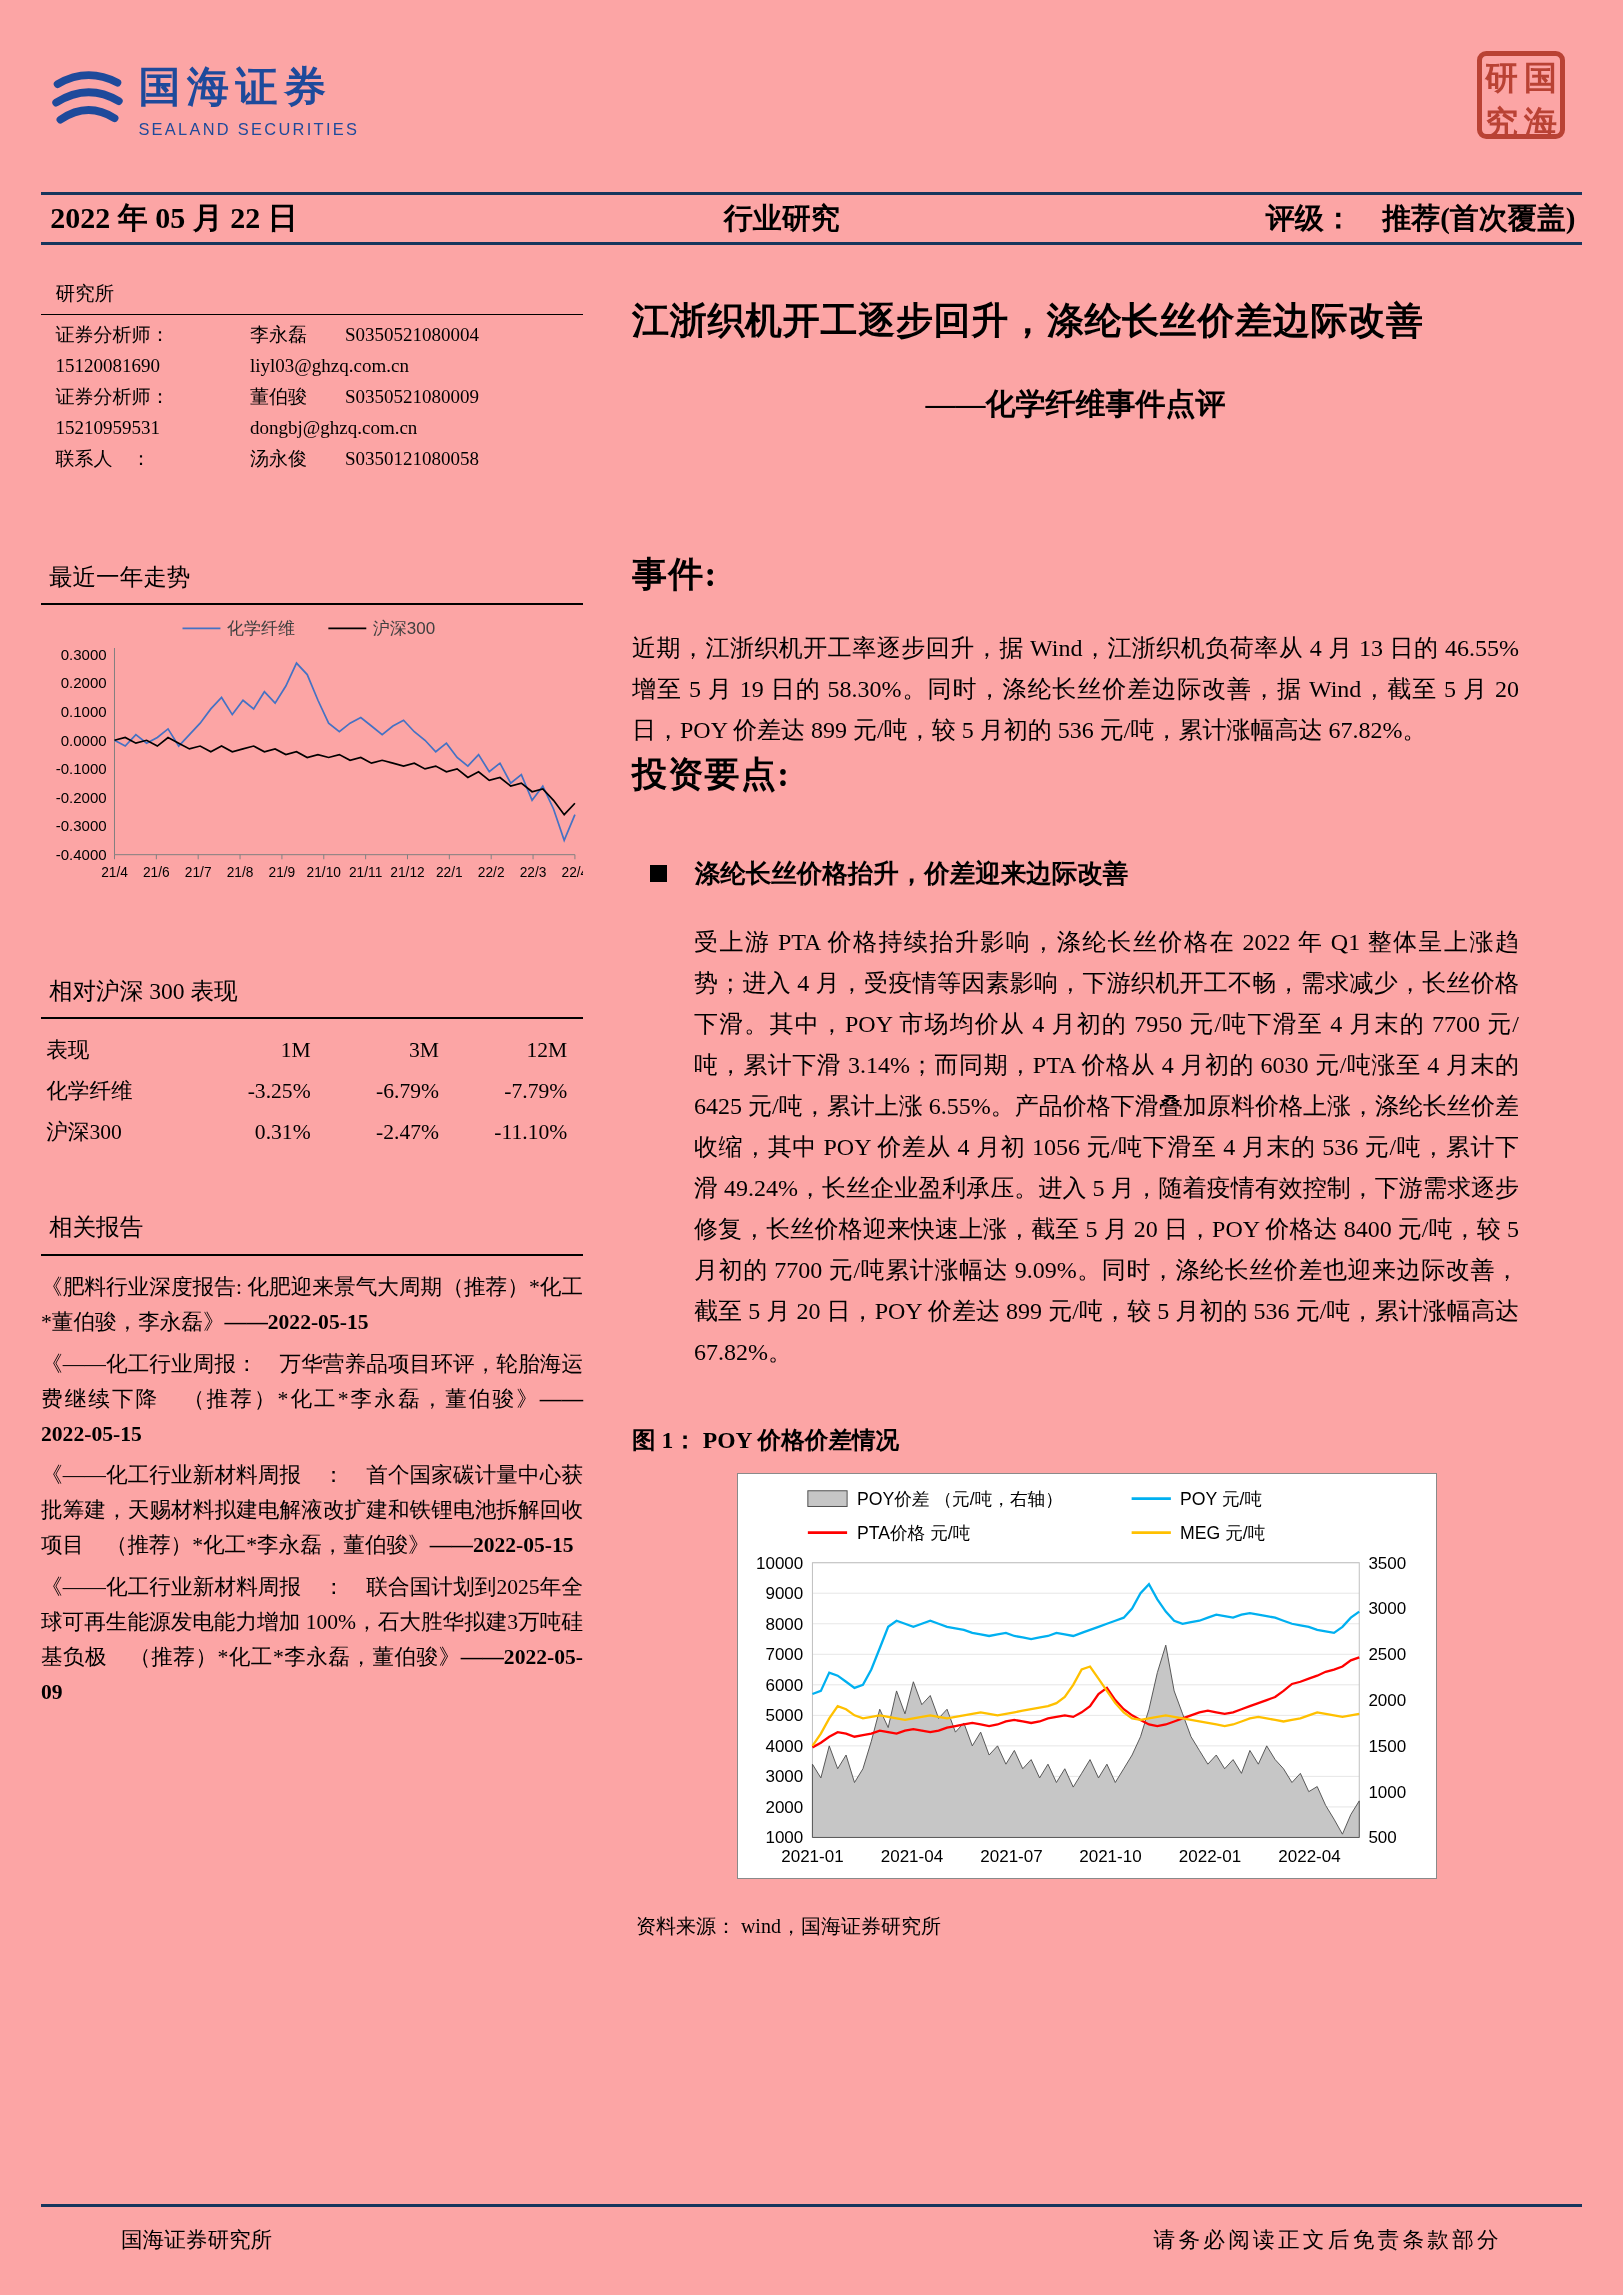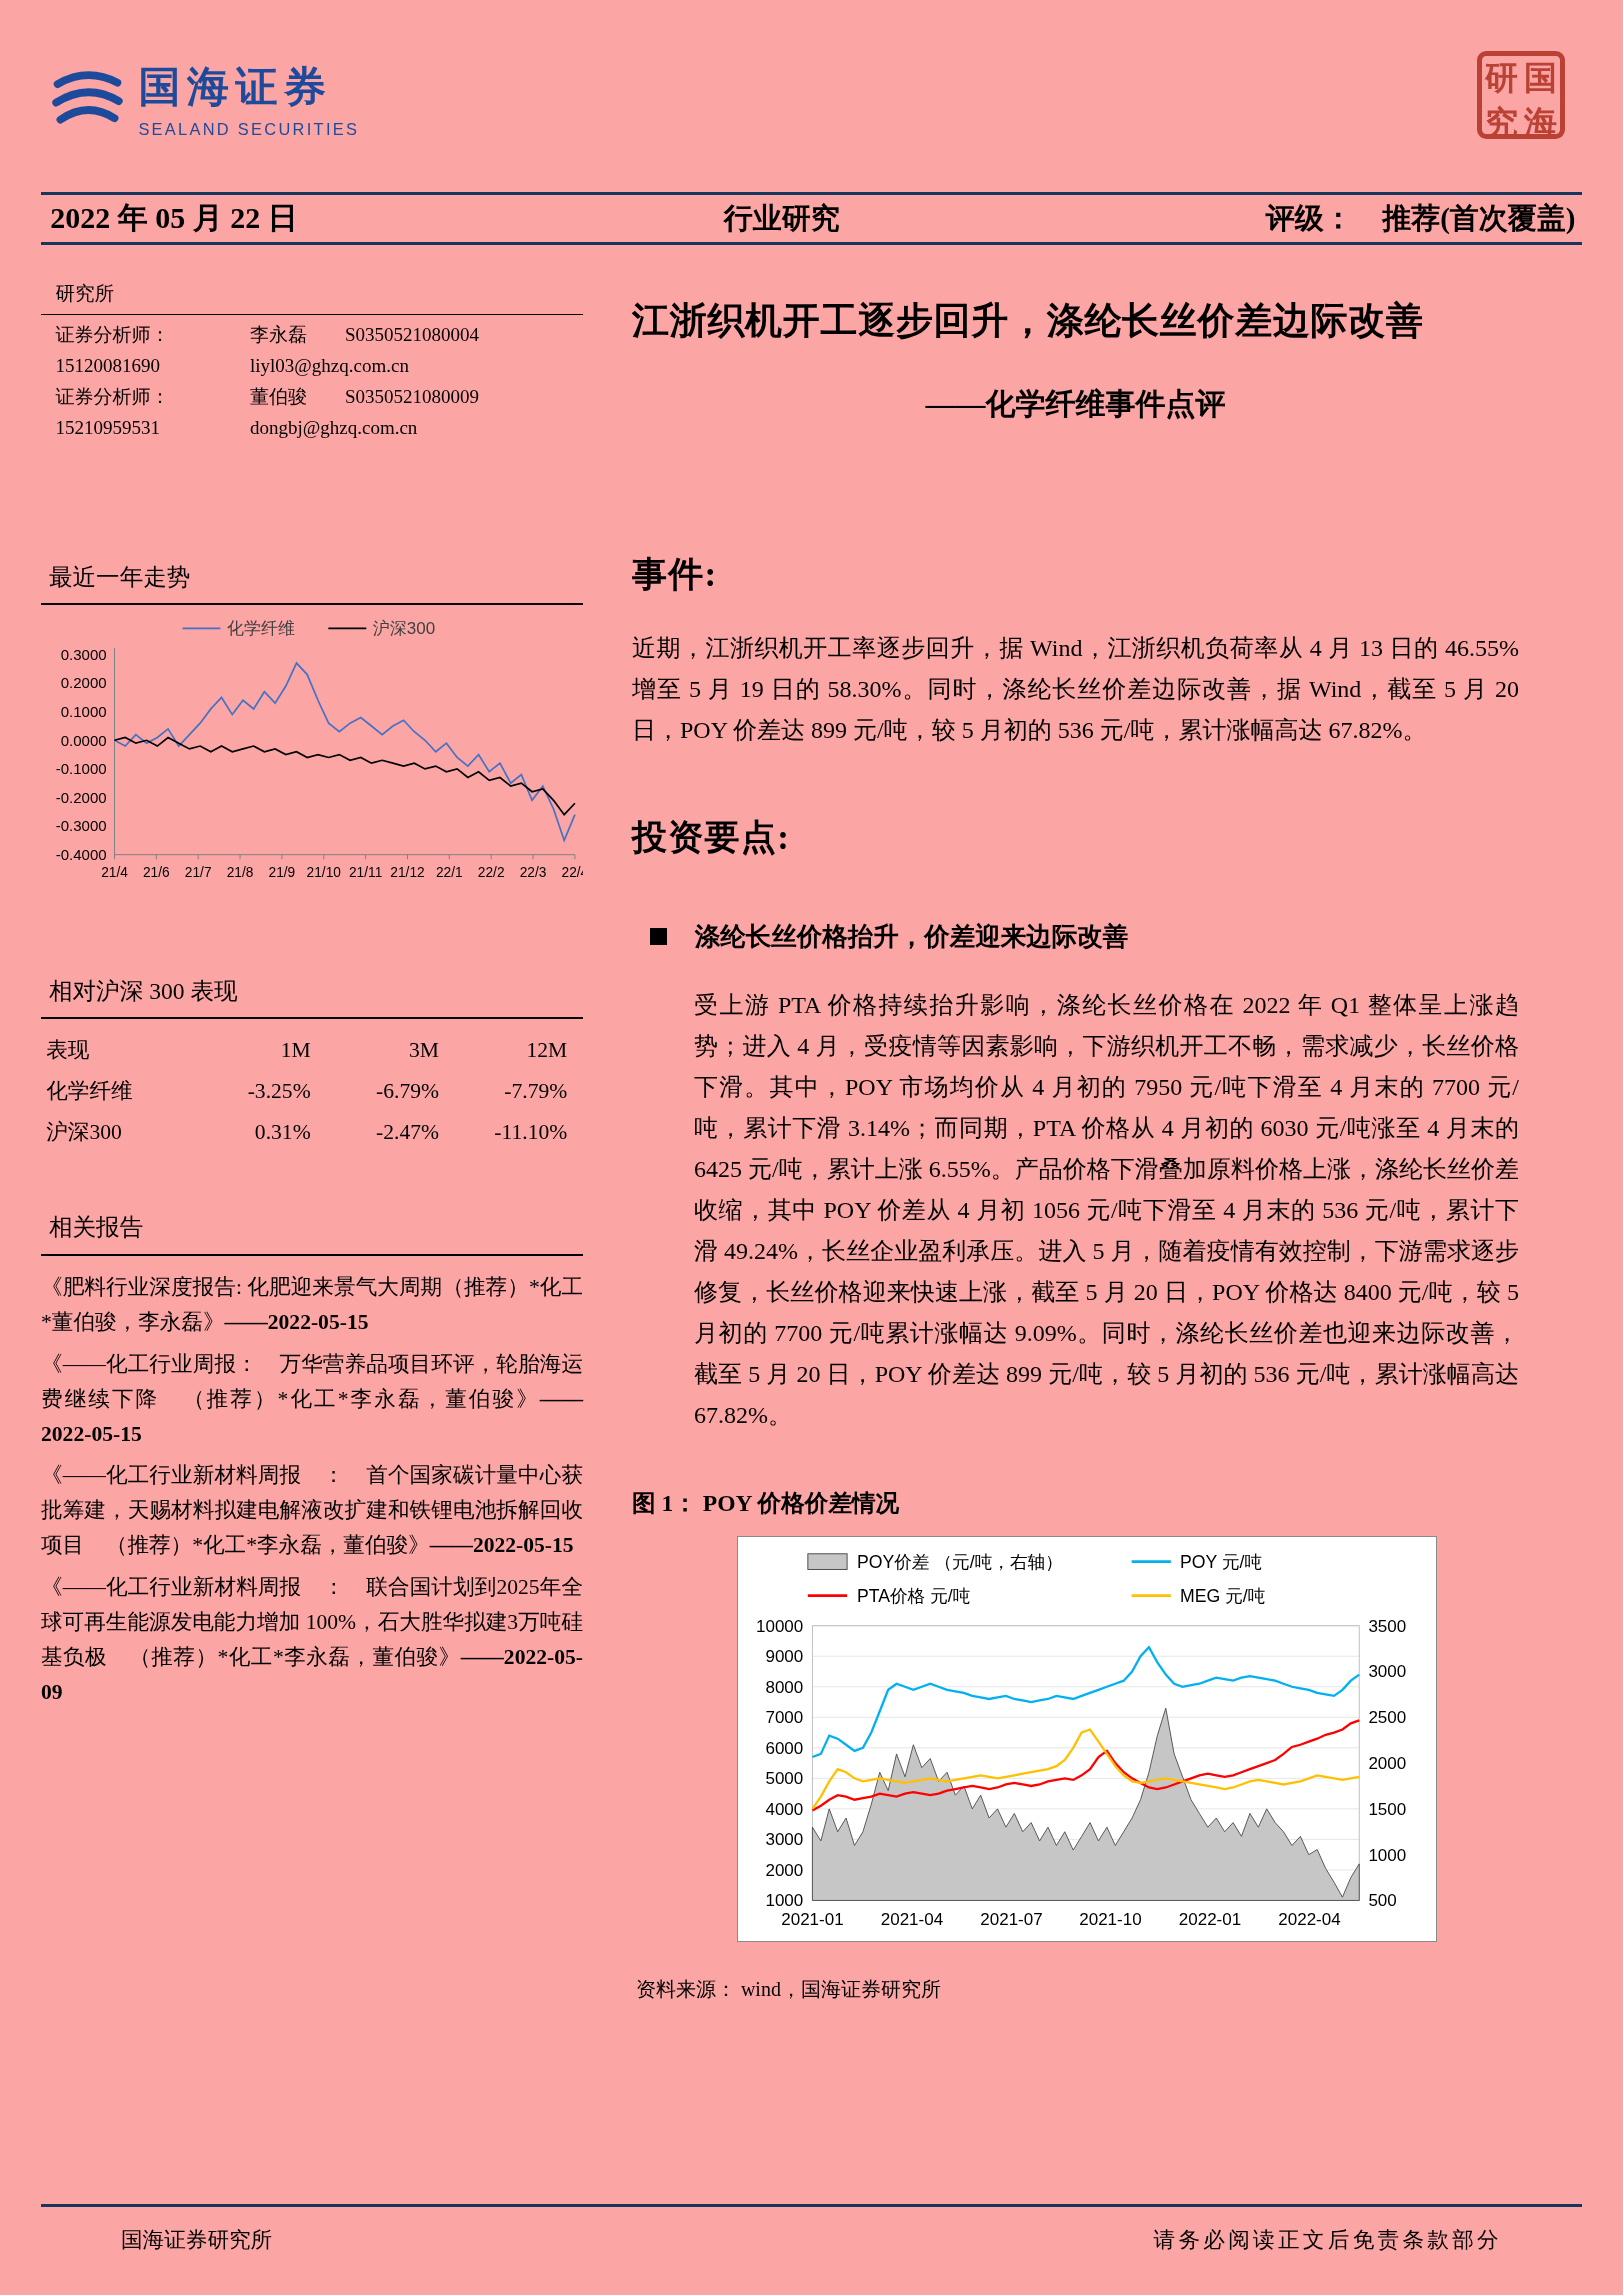--- a/index.html
+++ b/index.html
@@ -49,21 +49,21 @@
   .perf-row { display:grid; grid-template-columns:157px 1fr 1fr 1fr; line-height:41px; }
   .perf-row span { text-align:right; padding-right:15.7px; }
   .perf-row span:first-child { text-align:left; padding-left:5.2px; }
   .h3gap { margin-top:56px; }
   .reports { margin-top:14.4px; font-size:21.6px; line-height:1.62; text-align:justify; }
   .reports p { margin-bottom:6.5px; }
   
   .main-col { position:absolute; left:632px; top:551px; width:887px; }
   .sec-heading { font-size:35px; font-weight:bold; letter-spacing:1.3px; }
   .body-text { margin-top:30px; font-size:24px; line-height:41px; text-align:justify; }
-  .points-gap { margin-top:63px; }
+  .points-gap { }
   .bullet-row { margin-top:58px; display:flex; align-items:center; }
   .bullet-square { width:17px; height:17px; background:#000; flex:none; margin:0 27.5px 0 18.3px; }
   .bullet-heading { font-size:25.5px; font-weight:bold; }
   .body-text.indent { margin-left:62px; margin-top:31px; }
   .fig-caption { margin-top:51px; font-size:23.6px; font-weight:bold; }
   .fig-box { margin-top:17px; margin-left:105px; width:700px; border:1.3px solid #8a8a8a; padding:5.2px 1.3px 0 1.3px; background:#fff; }
   .poy-chart { width:695px; height:399px; display:block; }
   .fig-source { margin-top:34px; font-size:20px; margin-left:3.9px; }
   
   .footer-rule { position:absolute; left:41px; width:1541px; top:2204px; border-top:3.3px solid var(--navy,#17365d); }
@@ -117,20 +117,25 @@
         </div>
         <div class="analyst-row">
           <span class="c1">证券分析师：</span>
           <span class="c2">董伯骏</span>
           <span class="c3">S0350521080009</span>
         </div>
         <div class="analyst-row">
           <span class="c1">15210959531</span>
           <span class="c2 wide">dongbj@ghzq.com.cn</span>
           <span class="c3"></span>
+        </div>
+        <div class="analyst-row">
+          <span class="c1">联系人　：</span>
+          <span class="c2">汤永俊</span>
+          <span class="c3">S0350121080058</span>
         </div>
       </div>
   </div>
 
   <div class="title-block">
     <h1>江浙织机开工逐步回升，涤纶长丝价差边际改善</h1>
     <div class="subtitle">——化学纤维事件点评</div>
   </div>
 
   <aside class="sidebar">

